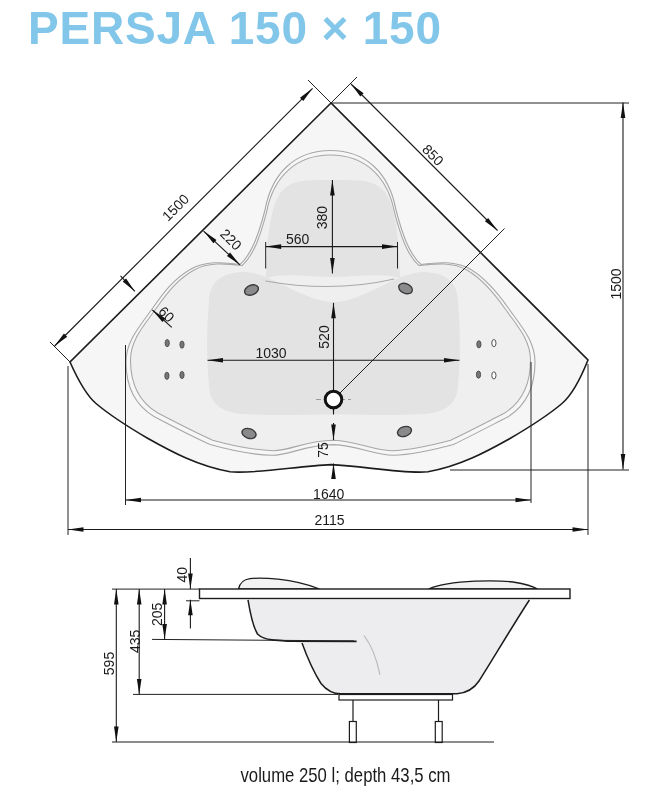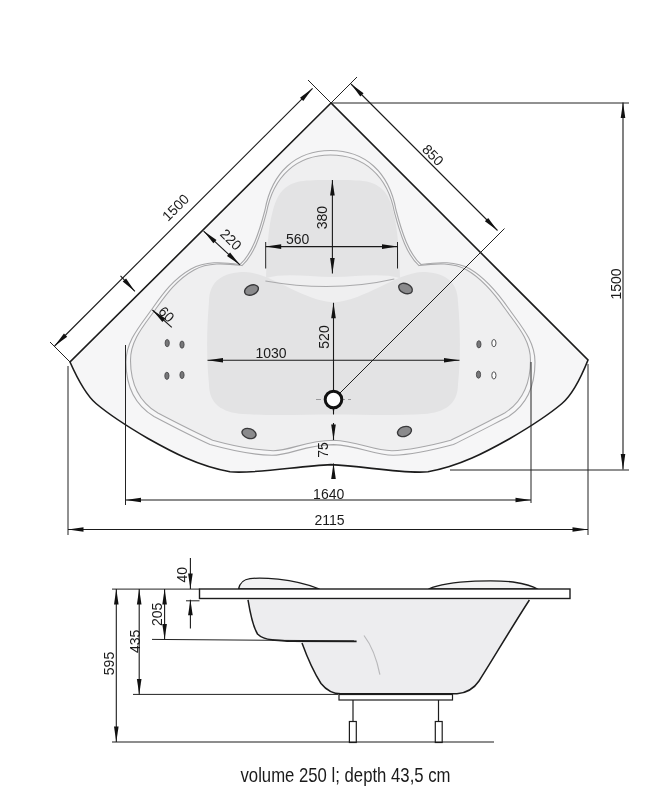--- a/index.html
+++ b/index.html
@@ -219,15 +219,16 @@
   </g>
   <g class="dim" text-anchor="middle">
     <text transform="translate(108.5 663.5) rotate(-90)" y="5">595</text>
     <text transform="translate(135.1 641.4) rotate(-90)" y="5">435</text>
     <text transform="translate(156.7 614.3) rotate(-90)" y="5">205</text>
     <text transform="translate(182 574.8) rotate(-90)" y="5">40</text>
   </g>
 </g>
 </svg>
 
+<div style="position:absolute;left:28px;top:1px;font:bold 46px 'Liberation Sans',sans-serif;color:#82c6e9;white-space:nowrap;letter-spacing:0.8px">PERSJA 150 × 150</div>
 
 <div id="cap" style="position:absolute;left:39px;top:763px;width:613px;text-align:center;font:21px 'Liberation Sans',sans-serif;color:#1a1a1a;transform:scaleX(0.796);transform-origin:50% 0">volume 250 l; depth 43,5 cm</div>
 </div>
 
 </body></html>

